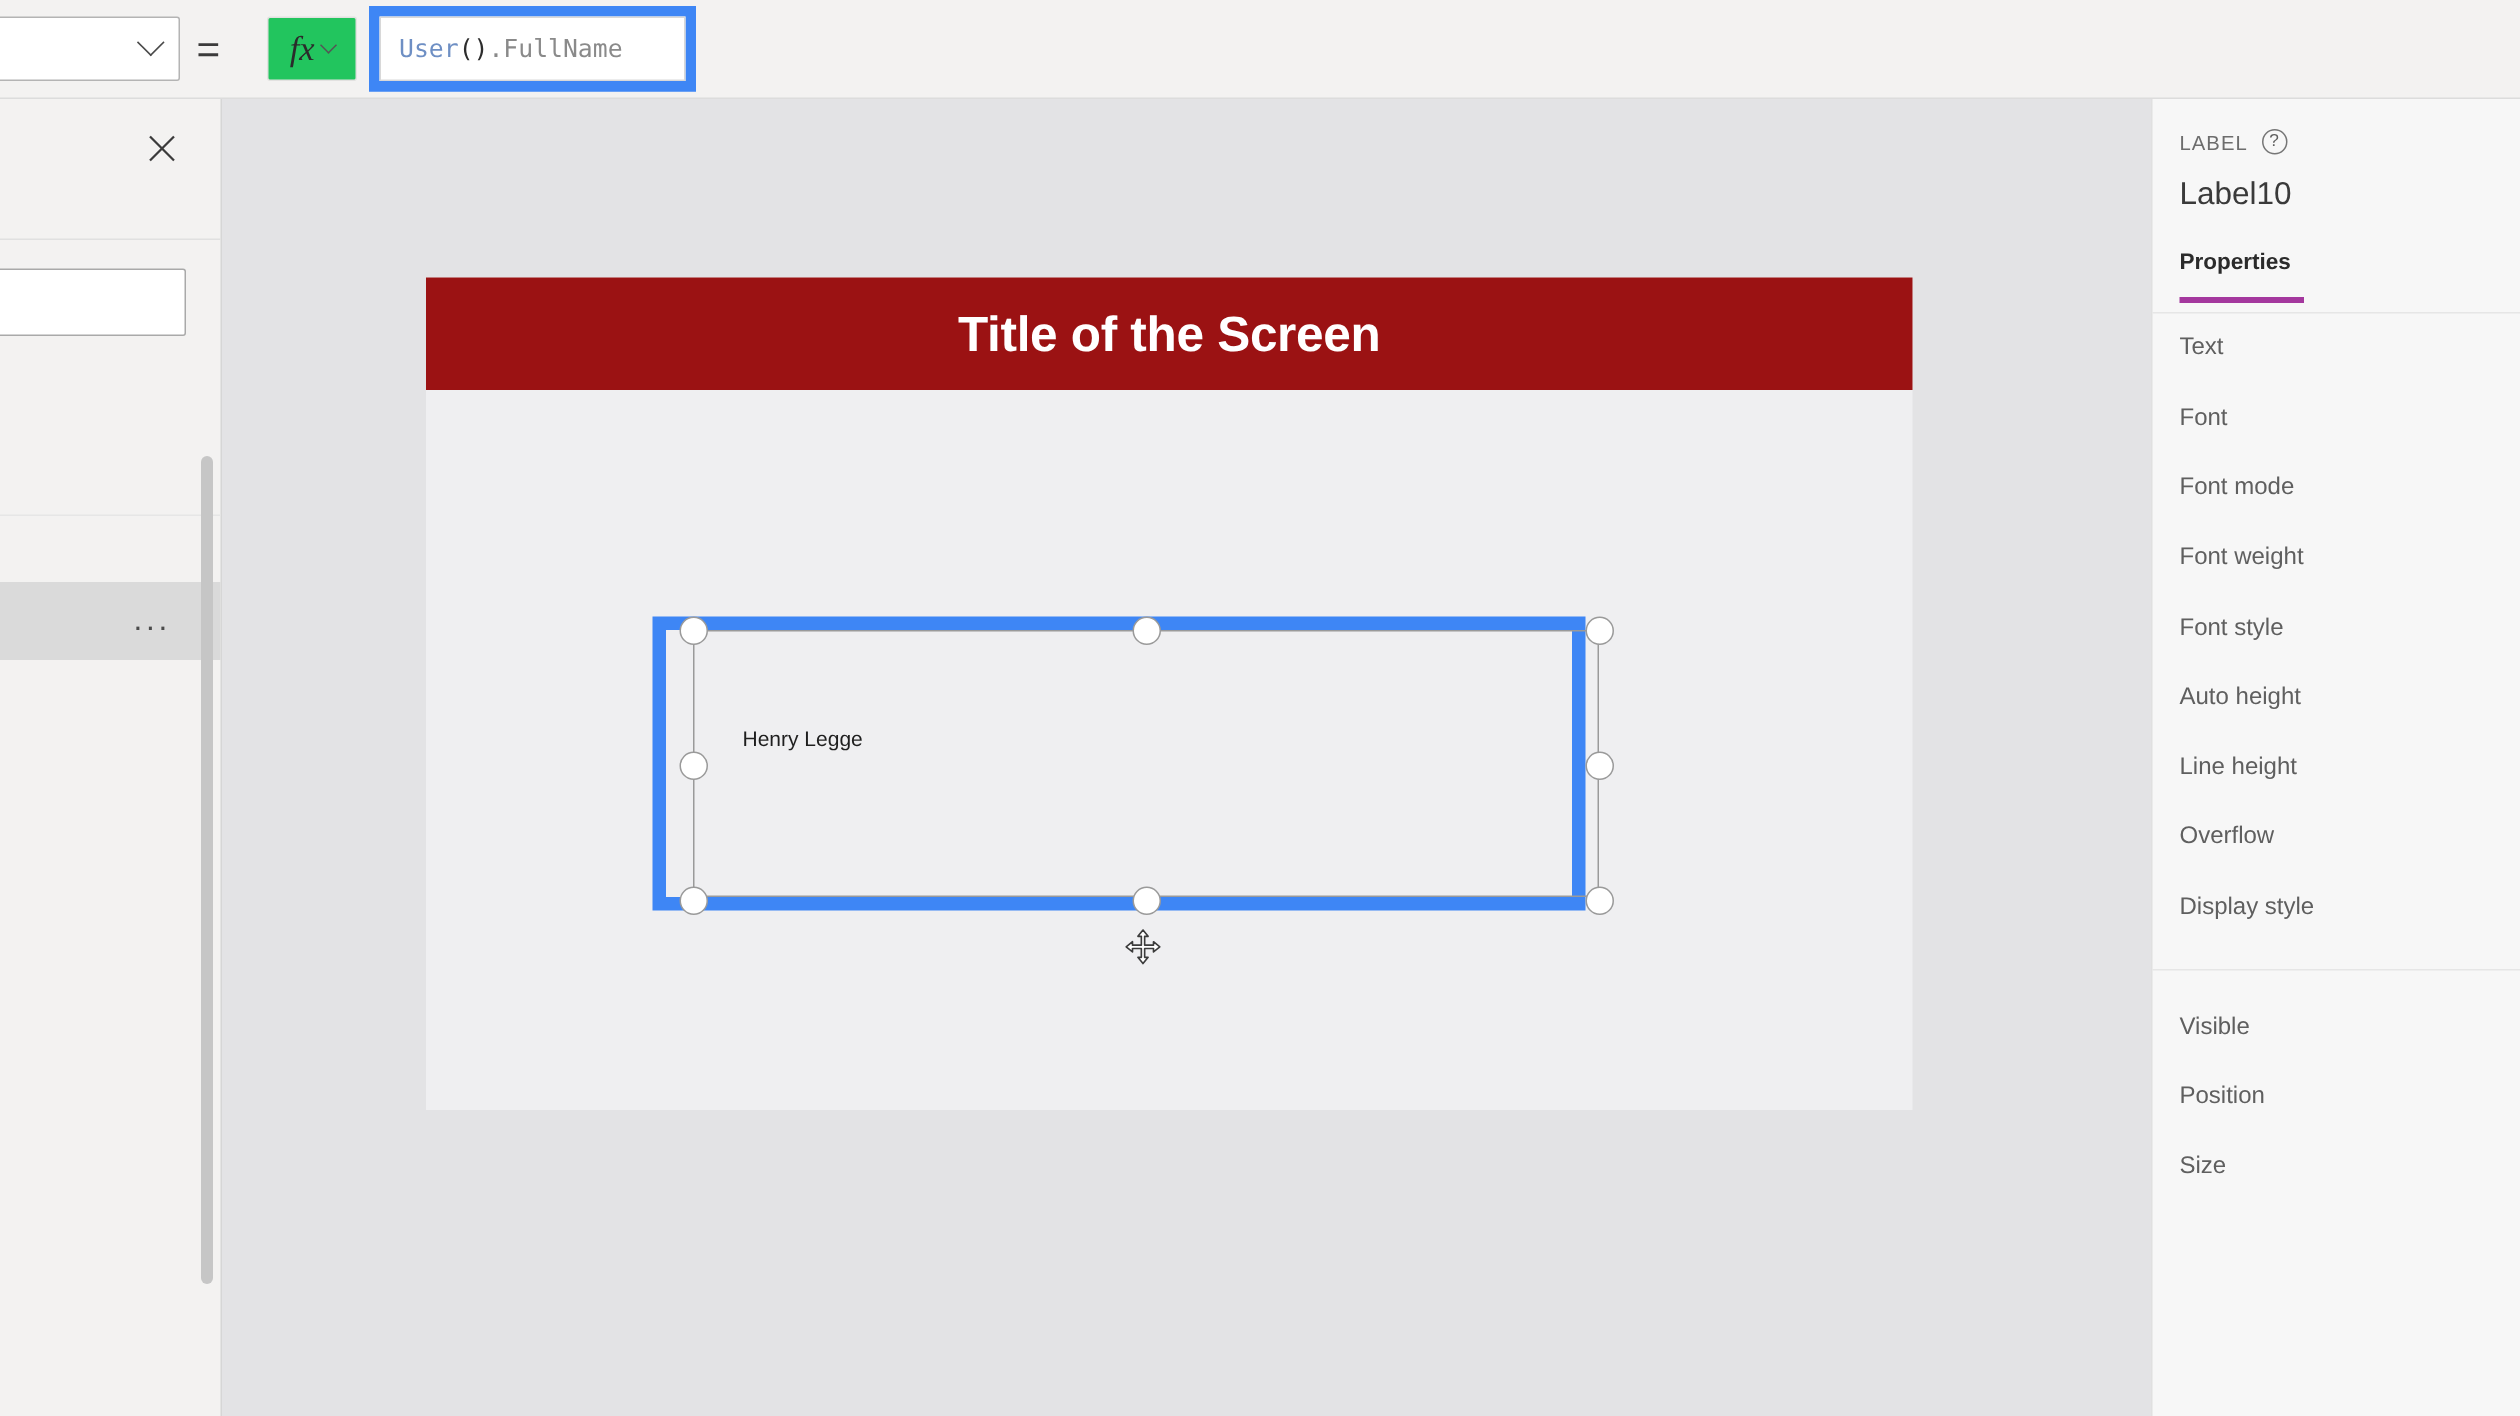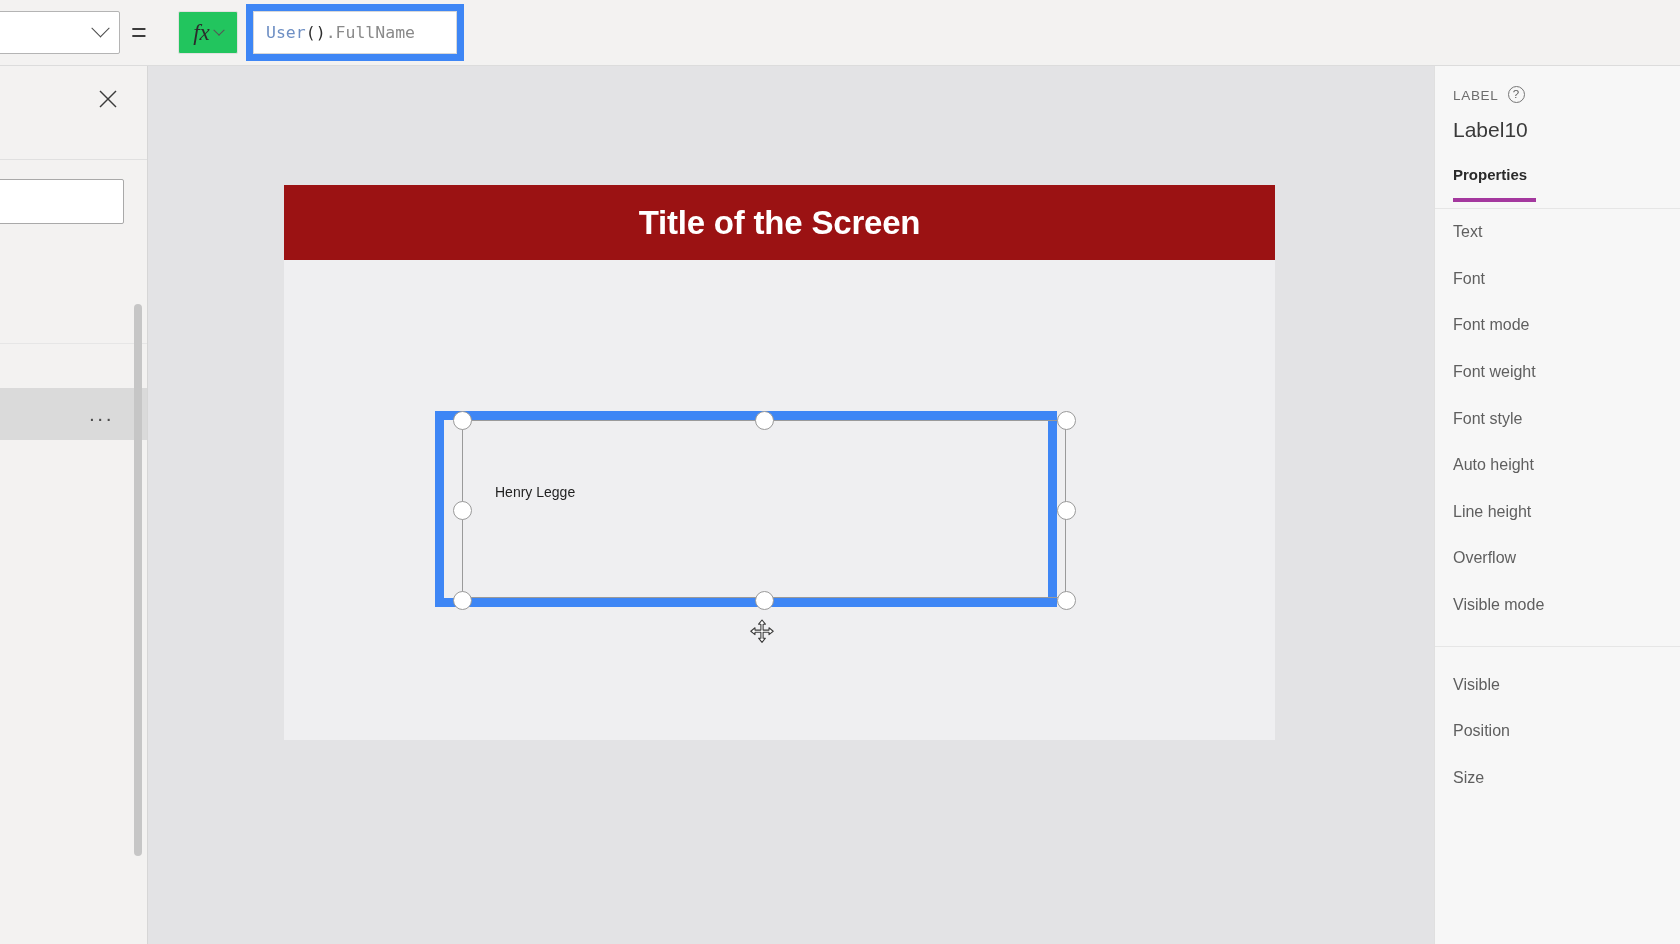--- a/index.html
+++ b/index.html
@@ -379,21 +379,21 @@
         <div class="rp-item">
           <span>Auto height</span>
         </div>
         <div class="rp-item">
           <span>Line height</span>
         </div>
         <div class="rp-item">
           <span>Overflow</span>
         </div>
         <div class="rp-item">
-          <span>Visible mode</span>
+          <span>Display style</span>
         </div>
         <div class="rp-group-divider"></div>
         <div class="rp-item">
           <span>Visible</span>
         </div>
         <div class="rp-item">
           <span>Position</span>
         </div>
         <div class="rp-item">
           <span>Size</span>

